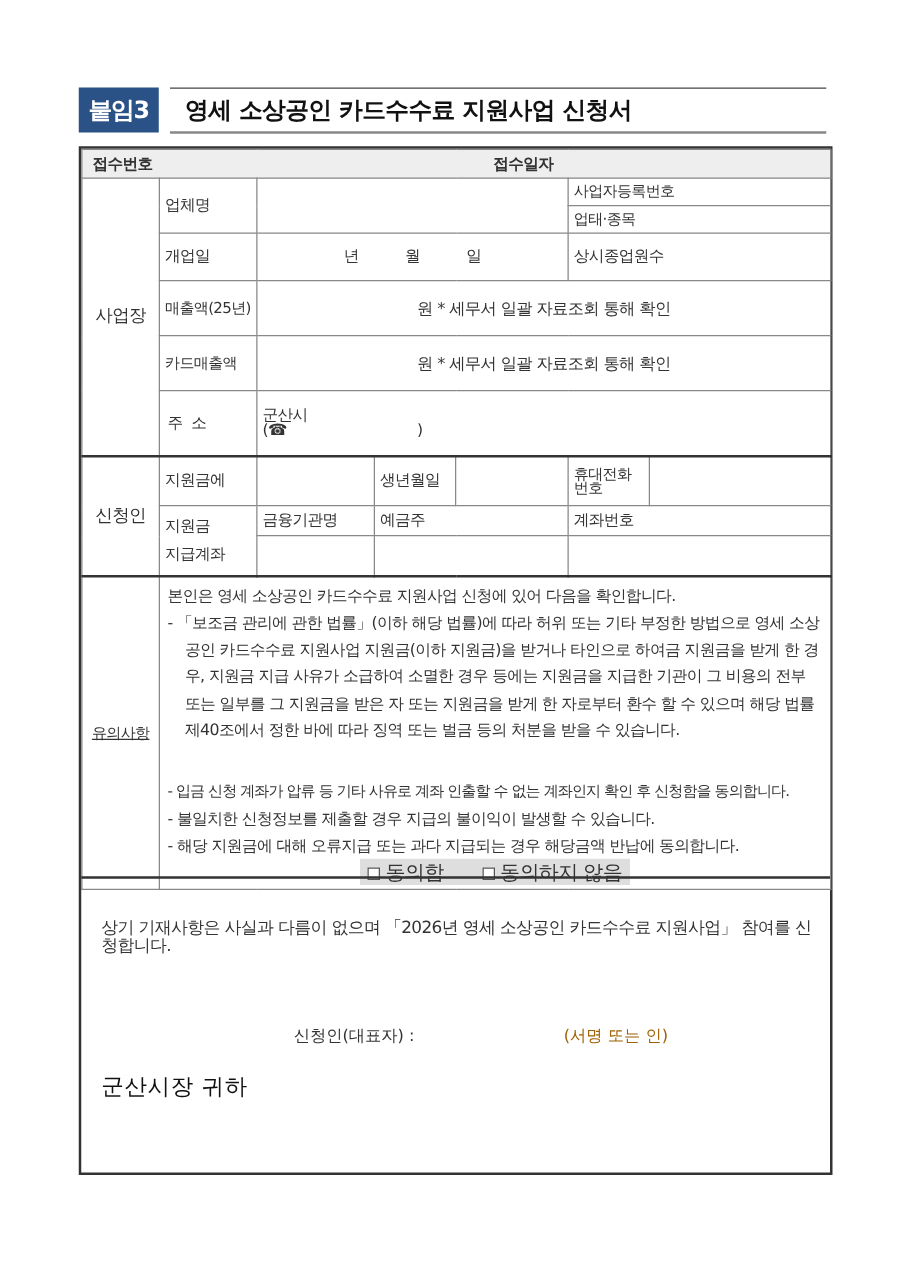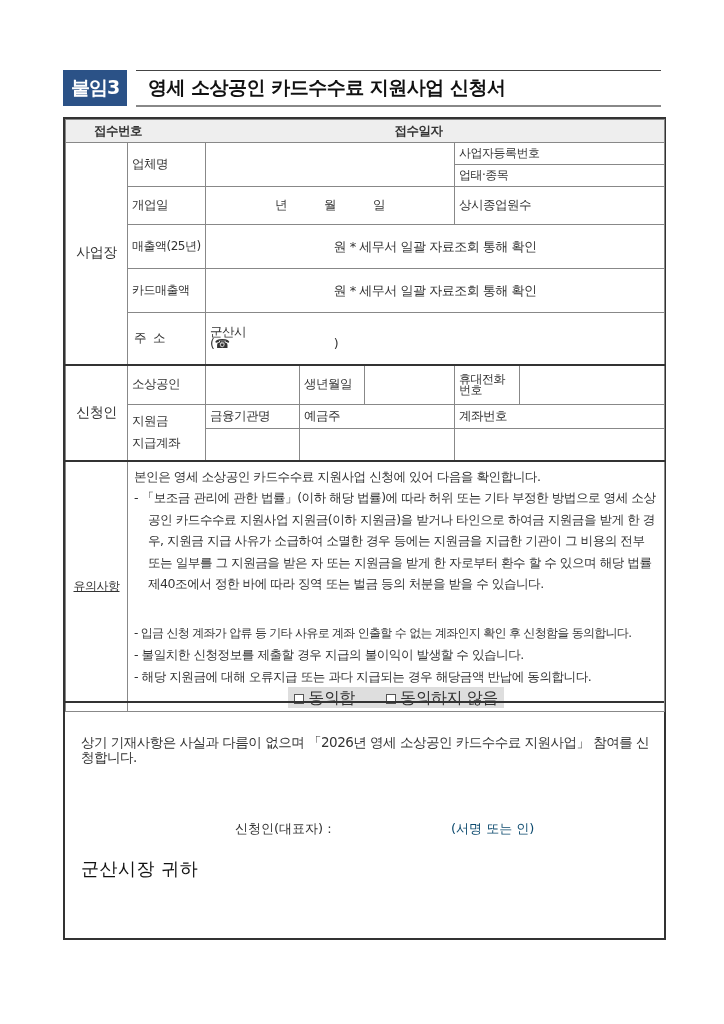--- a/index.html
+++ b/index.html
@@ -17,21 +17,21 @@
   .blue { color:#3a4fb0; font-size:13px; text-align:center; letter-spacing:0.5px; }
   .notes { font-size:12.6px; line-height:21.5px; color:#222; padding:4px 6px 2px 6px !important; letter-spacing:-0.4px; }
   .notes .bullet { padding-left:14px; text-indent:-14px; }
   .agree { text-align:center; font-size:16px; margin-top:0; }
   .agree span.bg { background:#dedede; padding:1px 6px; }
   .box { display:inline-block; width:8px; height:8px; border:1px solid #555; vertical-align:-1px; margin-right:4px; background:#fff; }
   .bottom { position:absolute; left:0; top:582px; width:599px; height:237px; border-top:2px solid #333; }
   .decl { position:absolute; left:16px; top:32px; width:570px; font-size:13.5px; line-height:15px; color:#333; letter-spacing:-0.5px; }
   .date { position:absolute; left:0; width:599px; top:76px; text-align:center; font-size:13px; color:#333; }
   .sign { position:absolute; left:170px; top:117px; font-size:13px; color:#333; }
-  .sign2 { position:absolute; left:386px; top:117px; font-size:13px; color:#0c4a6e; }
+  .sign2 { position:absolute; left:386px; top:117px; font-size:13px; color:#a16207; }
   .to { position:absolute; left:16px; top:154px; font-size:18px; color:#111; letter-spacing:0.5px; }
 </style>
 </head>
 <body>
 
 <div class="hdr">
   <div class="badge">붙임3</div>
   <div class="hdr-line-top"></div>
   <div class="hdr-title">영세 소상공인 카드수수료 지원사업 신청서</div>
   <div class="hdr-line-bot"></div>
@@ -43,21 +43,21 @@
       <col style="width:62px">
         <col style="width:78px">
         <col style="width:94px">
         <col style="width:65px">
         <col style="width:90px">
         <col style="width:65px">
         <col style="width:145px">
     </colgroup>
     <tbody>
         <tr class="recv">
-      <td colspan="3" style="padding-left:28px;border-right:none;">접수번호</td>
+      <td colspan="3" style="padding-left:8px;border-right:none;">접수번호</td>
       <td colspan="4" style="padding-left:95px;border-left:none;">접수일자</td>
     </tr>
     <tr style="height:22px">
       <td rowspan="6" class="sec-label" style="text-align:center;font-size:14px;">사업장</td>
       <td rowspan="2">업체명</td>
       <td rowspan="2" colspan="3"></td>
       <td colspan="2" style="font-size:12px;">사업자등록번호</td>
       <td></td>
     </tr>
     <tr style="height:22px">
@@ -86,21 +86,21 @@
     </tr>
     <tr style="height:52px">
       <td style="white-space:pre;padding-left:6px;">주  소</td>
       <td colspan="5" style="line-height:12px;">
         <div>군산시</div>
         <div style="white-space:pre">(☎                              )</div>
       </td>
     </tr>
     <tr style="height:40px;border-top:2px solid #333;">
       <td rowspan="3" style="text-align:center;font-size:14px;">신청인</td>
-      <td>소상공인</td>
+      <td>지원금에</td>
       <td></td>
       <td>생년월일</td>
       <td></td>
       <td style="line-height:11px;font-size:12px;">휴대전화 번호</td>
       <td></td>
     </tr>
     <tr style="height:24px">
       <td rowspan="2" style="line-height:22px;">
         <div>지원금</div>
         <div>지급계좌</div>

